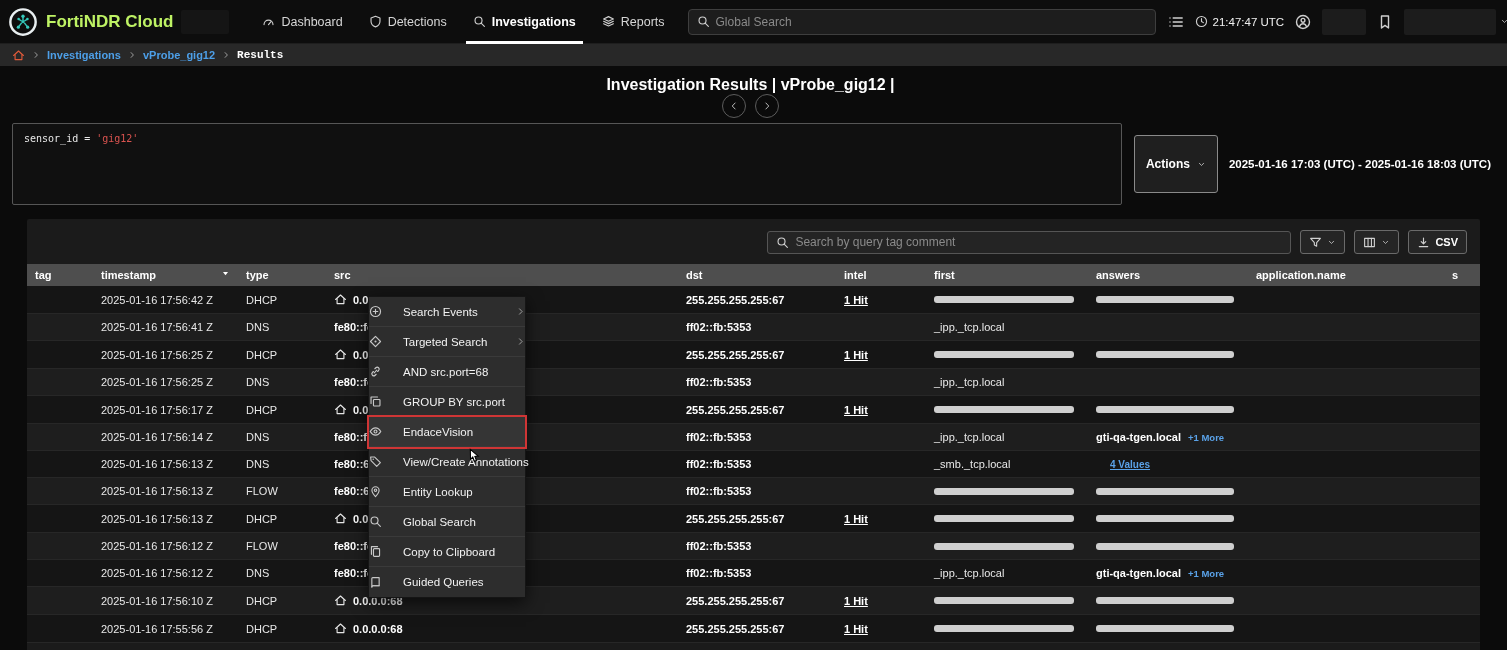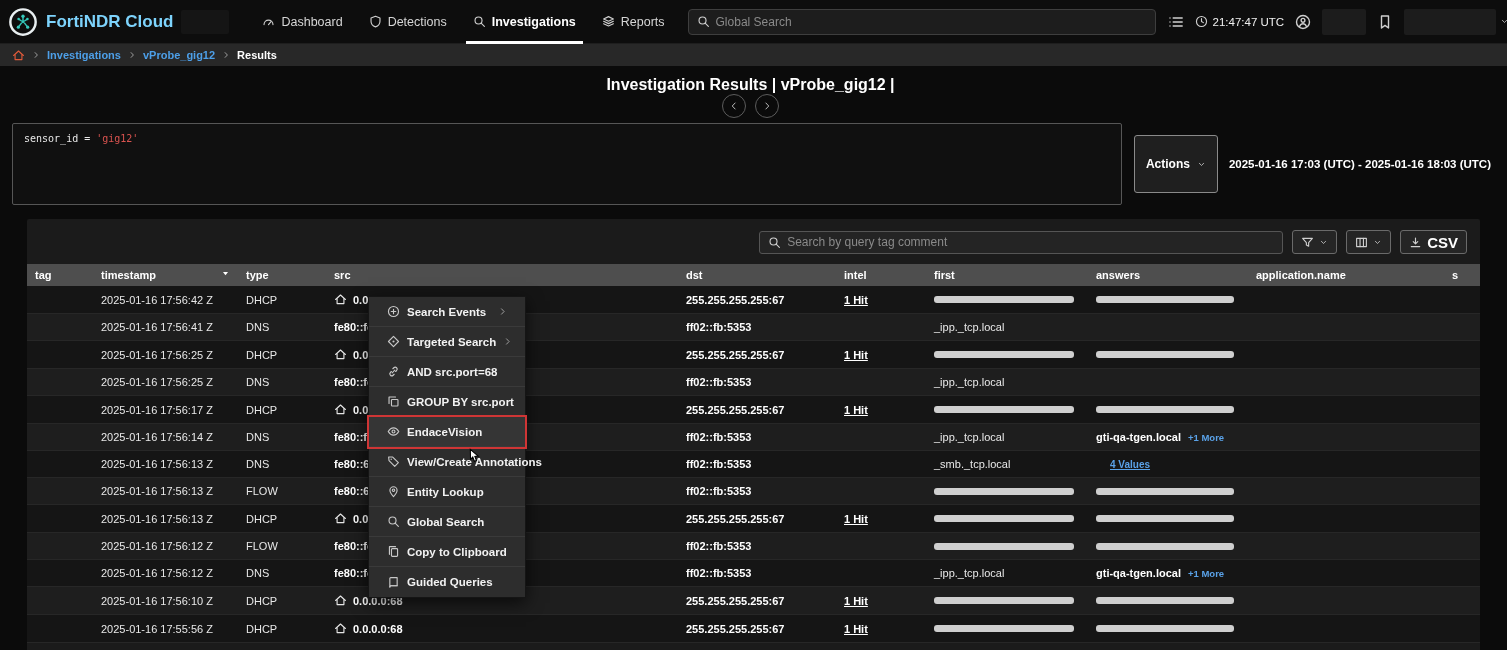--- a/index.html
+++ b/index.html
@@ -11,21 +11,21 @@
   .icon svg { width:100%; height:100%; display:block; }
   .icon.xs { width:9px; height:9px; }
   .icon.sm { width:13px; height:13px; }
   .icon.md { width:16px; height:16px; }
 
   
   .topbar { height:44px; background:#0d0d0d; display:flex; align-items:center;
             padding:0 12px 0 8px; gap:10px; border-bottom:1px solid #1e1e1e; }
   .brand { display:flex; align-items:center; gap:8px; }
   .brand-logo { width:30px; height:30px; }
-  .brand-name { font-size:17px; font-weight:bold; color:#7dd3fc; white-space:nowrap; }
+  .brand-name { font-size:17px; font-weight:bold; color:#bef264; white-space:nowrap; }
   .redacted { background:#1c1c1c; border-radius:2px; display:inline-block; }
   .redact-brand { width:48px; height:24px; background:#151515; }
   .nav { display:flex; align-items:stretch; height:44px; margin-left:10px; }
   .nav-item { display:flex; align-items:center; gap:6px; padding:0 13px; font-size:12.5px;
               color:#d6d6d6; cursor:pointer; position:relative; white-space:nowrap; }
   .nav-item.active { color:#fff; font-weight:bold; }
   .nav-item.active::after { content:""; position:absolute; left:6px; right:6px; bottom:0;
                             height:3px; background:#fff; }
   .global-search { flex:0 0 468px; height:26px; background:#1d1d1d; border:1px solid #3e3e3e;
                    border-radius:4px; display:flex; align-items:center; padding:0 8px; gap:6px; }
@@ -38,21 +38,21 @@
   .r1 { width:44px; height:26px; }
   .r2 { width:92px; height:26px; }
   .dd { display:flex; align-items:center; gap:4px; cursor:pointer; }
 
   
   .breadcrumb { height:22px; background:#282828; display:flex; align-items:center; gap:7px;
                 padding:0 12px; font-size:11px; font-weight:bold; }
   .breadcrumb .home { color:#e05a3a; }
   .crumb-sep { width:8px; height:8px; color:#cfcfcf; }
   .crumb-link { color:#4d9fe8; cursor:pointer; }
-  .crumb-current { color:#fff; }
+  .crumb-current { color:#fff;font-family:Liberation Mono, monospace; }
   #crumbs { display:flex; align-items:center; gap:7px; }
 
   
   .page-header { display:flex; justify-content:space-between; align-items:center;
                  padding:10px 18px 5px 12px;flex-direction:column; }
   .page-title { font-size:16px; font-weight:bold; color:#fff; }
   .pager { display:flex; gap:9px; }
   .pager-btn { width:24px; height:24px; border-radius:50%; border:1px solid #5c5c5c;
                background:transparent; color:#c8c8c8; display:flex; align-items:center;
                justify-content:center; cursor:pointer; }
@@ -74,21 +74,21 @@
   
   .panel { margin:14px 27px 0; background:#1b1b1b; border-radius:2px; height:446px;
            overflow:hidden; }
   .panel-toolbar { display:flex; align-items:center; gap:9px; padding:11px 13px 10px; }
   .summary { font-size:13px; font-weight:bold; color:#fff; }
   .spacer { flex:1; }
   .tag-search { width:524px; height:23px; background:#242424; border:1px solid #555;
                 border-radius:3px; display:flex; align-items:center; gap:6px; padding:0 8px; }
   .tool-btn { height:24px; background:#252525; border:1px solid #6a6a6a; border-radius:3px;
               display:flex; align-items:center; gap:5px; padding:0 8px; color:#fff;
-              font-size:15px; font-weight:bold; cursor:pointer;
+              font-size:11px; font-weight:bold; cursor:pointer;
               font-family:"Liberation Sans", sans-serif; }
 
   table { width:100%; border-collapse:collapse; table-layout:fixed; font-size:11px; }
   thead th { background:#4e4e4e; color:#fff; font-weight:bold; text-align:left;
              padding:5px 8px; font-size:11px; white-space:nowrap; overflow:hidden; }
   thead th .sort { float:right; width:9px; height:9px; color:#fff; }
   tbody td { padding:7px 8px; border-bottom:1px solid #272727; white-space:nowrap;
              overflow:hidden; vertical-align:middle; }
   tbody tr:nth-child(odd)  { background:#151515; }
   tbody tr:nth-child(even) { background:#1e1e1e; }
@@ -96,23 +96,23 @@
   .cell-icon { width:13px; height:13px; margin-right:6px; vertical-align:-2px; color:#e6e6e6; }
   .bar { height:7px; background:#cfcfcf; border-radius:3px; width:96%; }
   .hit { text-decoration:underline; font-weight:bold; color:#fff; cursor:pointer; }
   .more { color:#5aa2e8; font-size:9.5px; font-weight:bold; margin-left:7px; cursor:pointer; }
   .values-link { color:#5aa2e8; font-size:10px; font-weight:bold; text-decoration:underline;
                  margin-left:14px; cursor:pointer; }
 
   
   .context-menu { position:absolute; left:368px; top:296px; width:158px; background:#2d2d2d;
                   border:1px solid #151515; box-shadow:0 5px 16px rgba(0,0,0,.65); z-index:40; }
-  .menu-item { display:flex; align-items:center; gap:7px; height:30px; padding:0 18px;
+  .menu-item { display:flex; align-items:center; gap:21px; height:30px; padding:0 0;
                font-size:11.5px; color:#f2f2f2; border-bottom:1px solid #3a3a3a;
-               cursor:pointer; white-space:nowrap;font-weight:bold; }
+               cursor:pointer; white-space:nowrap; }
   .menu-item:last-child { border-bottom:none; }
   .menu-item .mi { width:13px; height:13px; color:#c8c8c8; }
   .menu-item.highlighted { outline:2px solid #cf3535; outline-offset:0; background:#353535; }
   .submenu-arrow { margin-left:auto; width:9px; height:9px; color:#bdbdbd; }
   .cursor { position:absolute; left:465px; top:448px; width:17px; height:17px; z-index:50; }
 </style>
 </head>
 <body>
 
 <div class="topbar">

